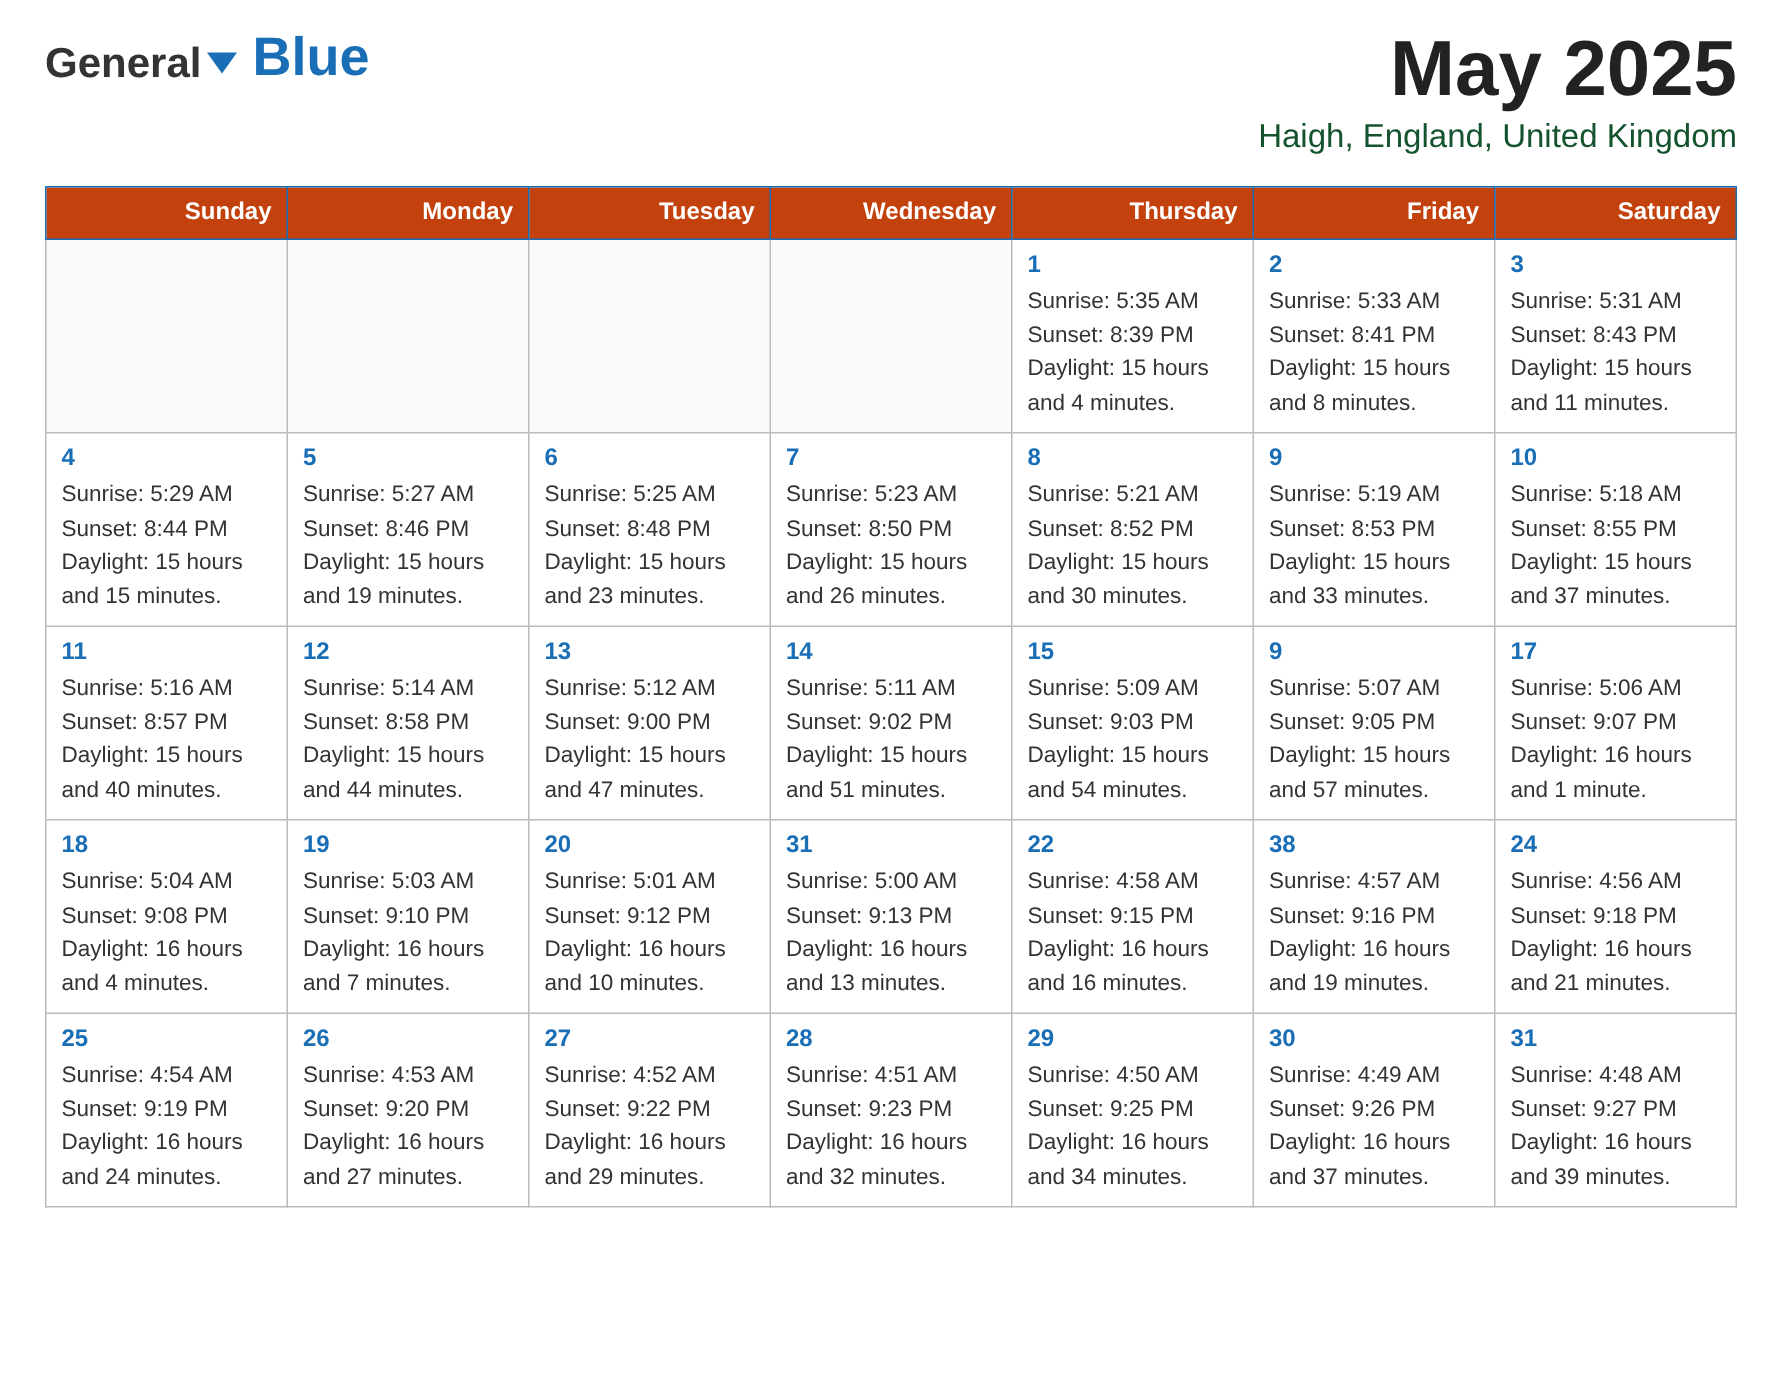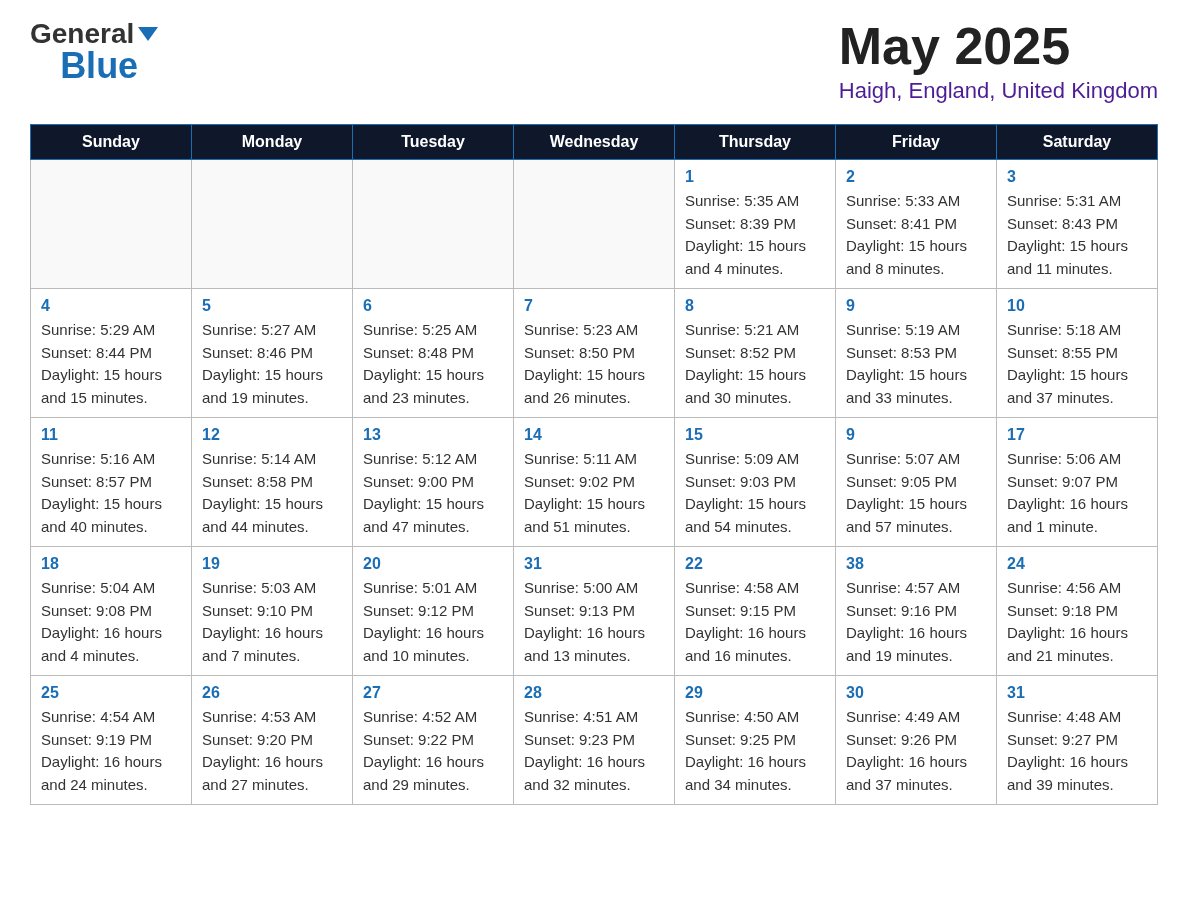--- a/index.html
+++ b/index.html
@@ -12,22 +12,22 @@
       padding: 20px 30px;
     }
     .header-area {
       display: flex;
       justify-content: space-between;
       align-items: flex-start;
       margin-bottom: 20px;
     }
     .logo {
       display: flex;
-      flex-direction: column;
-      align-items: center;
+      flex-direction: row;
+      align-items: flex-end;
     }
     .logo-general {
       font-size: 28px;
       font-weight: bold;
       color: #333;
       line-height: 1;
     }
     .logo-blue {
       font-size: 36px;
       font-weight: bold;
@@ -43,45 +43,45 @@
       border-right: 10px solid transparent;
       border-top: 14px solid #1a6eb5;
       margin-left: 4px;
       vertical-align: middle;
     }
     .logo-row {
       display: flex;
       align-items: center;
     }
     .title-area {
-      text-align: left;
+      text-align: right;
     }
     .month-title {
       font-size: 52px;
       font-weight: bold;
       color: #222;
       line-height: 1;
     }
     .location-title {
       font-size: 22px;
-      color: #4c1d95;
+      color: #14532d;
       margin-top: 6px;
     }
     .calendar {
       width: 100%;
       border-collapse: collapse;
       border: 1px solid #999;
     }
     .calendar th {
-      background-color: #0f172a;
+      background-color: #c2410c;
       color: #fff;
       padding: 8px 10px;
       font-size: 16px;
       font-weight: bold;
-      text-align: center;
+      text-align: right;
       border: 1px solid #1a6eb5;
     }
     .calendar td {
       vertical-align: top;
       padding: 8px 10px;
       font-size: 13px;
       border: 1px solid #bbb;
       width: calc(100% / 7);
       min-height: 100px;
       color: #333;

